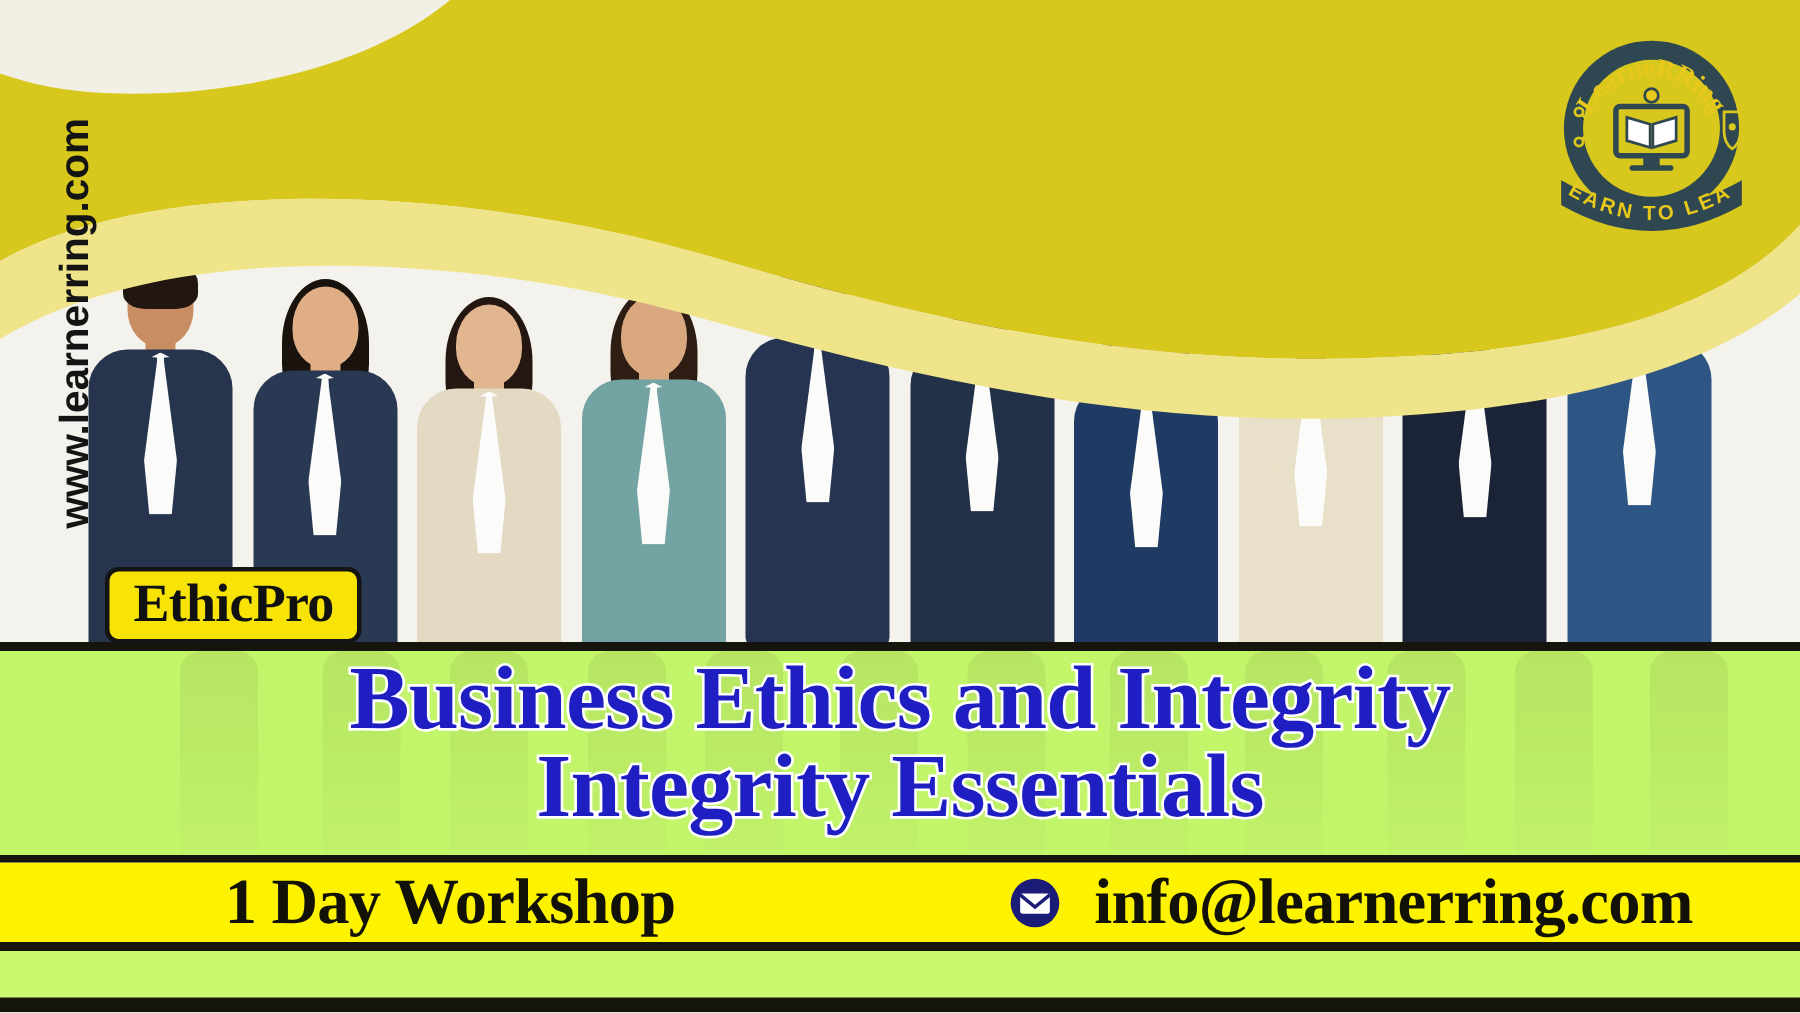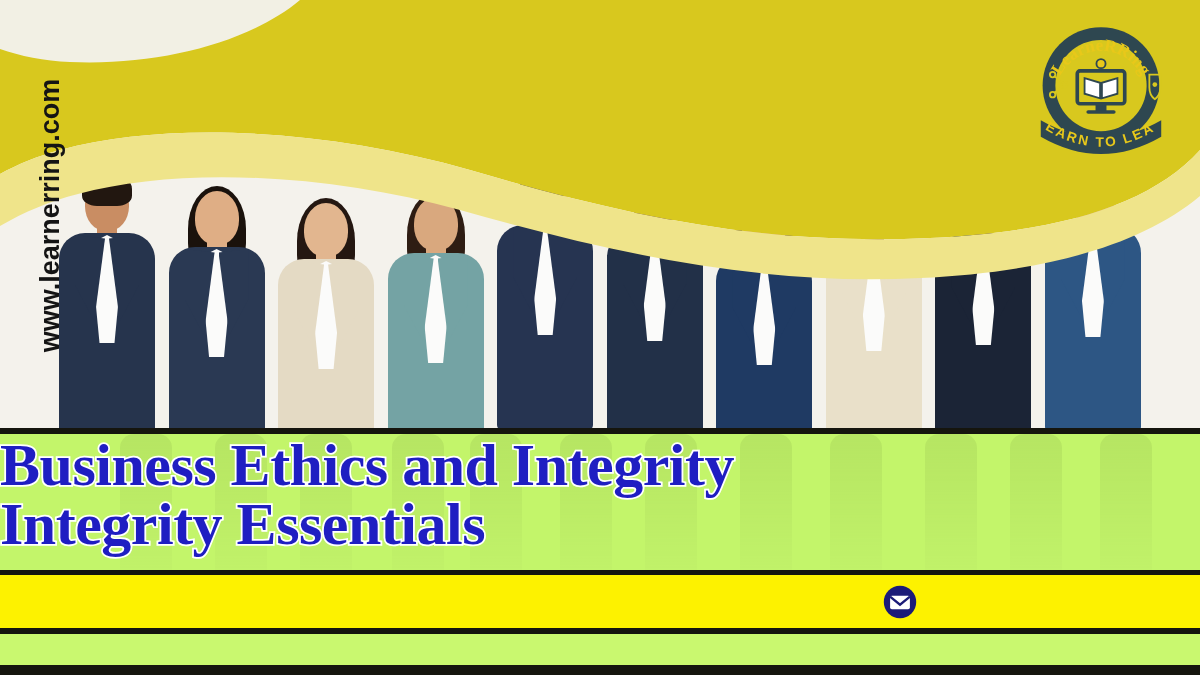--- a/index.html
+++ b/index.html
@@ -250,20 +250,21 @@
     height: 136px;
     background: linear-gradient(180deg, rgba(150,190,80,.95), rgba(175,215,100,.35));
     border-radius: 14px 14px 0 0;
   }
 
   .title-text {
     position: absolute;
     left: 0;
     top: 2px;
     width: 1200px;
+    text-align: center;
     font-family: "Liberation Serif", serif;
     font-weight: bold;
     font-size: 60px;
     line-height: 0.98;
     color: #1f1ec2;
     letter-spacing: -0.5px;
     -webkit-text-stroke: 3.5px #ffffff;
     paint-order: stroke fill;
     z-index: 5;
   }
@@ -491,20 +492,21 @@
 
       <path d="M14 112 Q80 150 146 112 L146 130 Q80 168 14 130 Z" fill="#2e4750"></path>
       <defs>
         <path id="ribbonpath" d="M 22 124 Q 80 158 138 124" fill="none"></path>
       </defs>
       <text font-family="Liberation Sans, sans-serif" font-size="15" font-weight="bold" fill="#e8c81a" letter-spacing="2.5">
         <textPath href="#ribbonpath" startOffset="50%" text-anchor="middle">LEARN TO LEAD</textPath>
       </text>
     </svg>
 
+    <div class="ethicpro">EthicPro</div>
 
   </div>
 
   <div class="rule rule-a"></div>
 
   <div class="title-band">
     <div class="ghost-legs">
         <span style="left: 120px;"></span>
         <span style="left: 215px;"></span>
         <span style="left: 300px;"></span>
@@ -520,26 +522,28 @@
       </div>
     <div class="title-text">
       <span class="l1">Business Ethics and Integrity</span>
       <span class="l2">Integrity Essentials</span>
     </div>
   </div>
 
   <div class="rule rule-b"></div>
 
   <div class="contact-bar">
+    <div class="workshop-label">1 Day Workshop</div>
     <div class="email-group">
       <svg class="mail-icon" viewBox="0 0 40 40">
         <circle cx="20" cy="20" r="18" fill="#1b1b78"></circle>
         <rect x="9" y="13" width="22" height="15" rx="2" fill="#ffffff"></rect>
         <path d="M9 14 L20 23 L31 14" fill="none" stroke="#1b1b78" stroke-width="2.6"></path>
       </svg>
+      <div class="email-text">info@learnerring.com</div>
     </div>
   </div>
 
   <div class="rule rule-c"></div>
 
   <div class="bottom-strip">
     <div class="ghost-legs"></div>
   </div>
 
   <div class="rule rule-d"></div>

